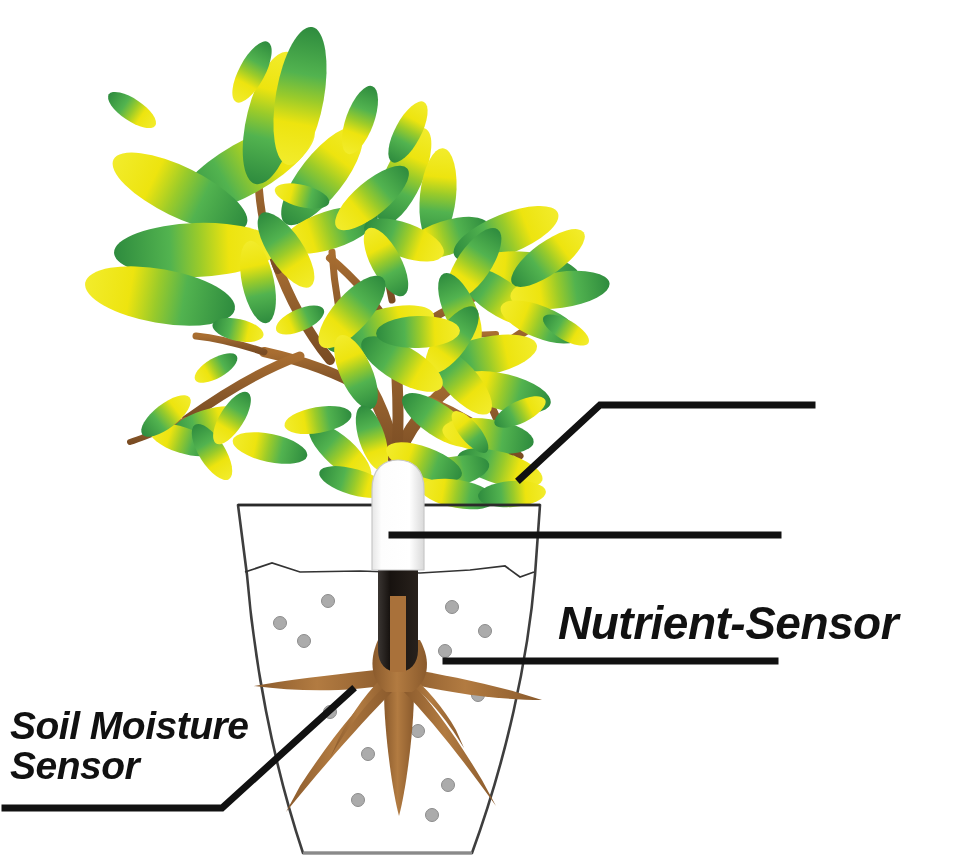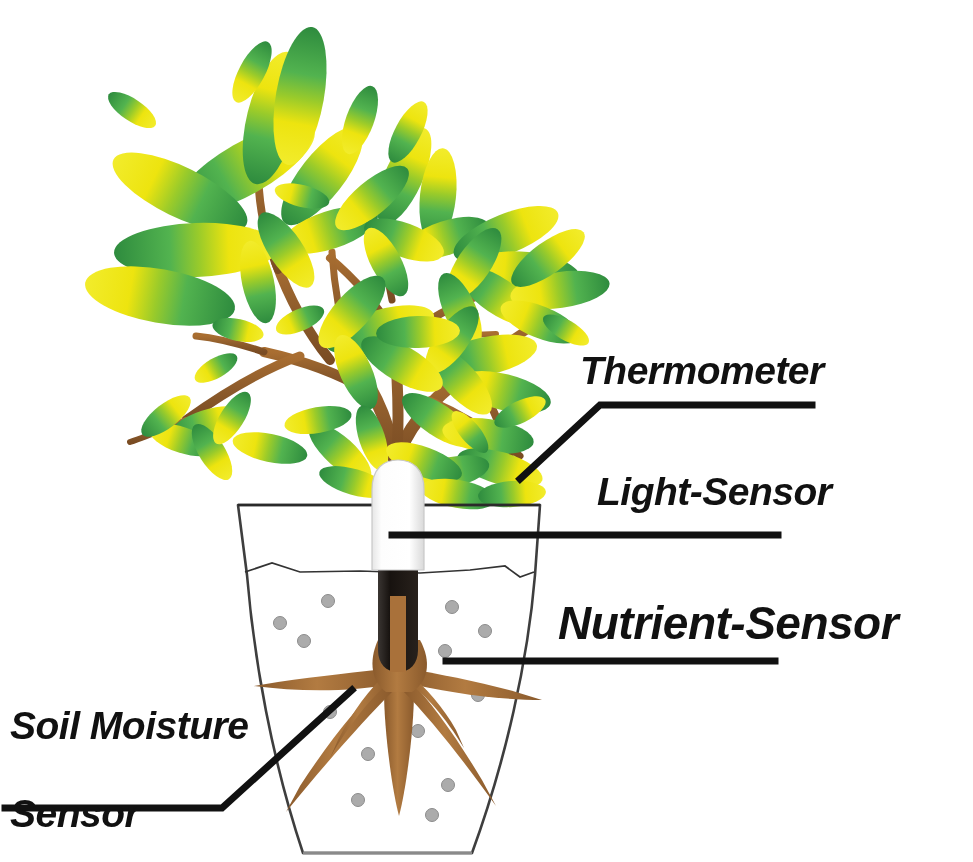--- a/index.html
+++ b/index.html
@@ -53,21 +53,20 @@
     top: 600px;
     font-size: 46px;
   }
   #label-soil-moisture {
     left: 10px;
     top: 706px;
     font-size: 39px;
   }
   #label-soil-moisture .line2 {
     display: block;
-    margin-top: 48px;
   }
 </style>
 </head>
 <body>
 
 <div id="diagram-root">
 
   <svg id="scene" viewBox="0 0 973 862" xmlns="http://www.w3.org/2000/svg">
     <defs>
       <linearGradient id="leafGradA" x1="0%" y1="0%" x2="100%" y2="0%">
@@ -396,23 +395,21 @@
     </g>
 
     <g fill="none" stroke="#111111" stroke-width="7" stroke-linecap="square" stroke-linejoin="miter">
       <polyline points="812,405 600,405 520,479"></polyline>
       <polyline points="778,535 392,535"></polyline>
       <polyline points="775,661 446,661"></polyline>
       <polyline points="5,808 222,808 352,690"></polyline>
     </g>
   </svg>
 
-  <div class="label" id="label-thermometer">Thermometer</div>
-
-  <div class="label" id="label-light-sensor">Light-Sensor</div>
+
 
   <div class="label" id="label-nutrient-sensor">Nutrient-Sensor</div>
 
   <div class="label" id="label-soil-moisture">
     <span class="line1">Soil Moisture</span>
     <span class="line2">Sensor</span>
   </div>
 
 </div>
 

